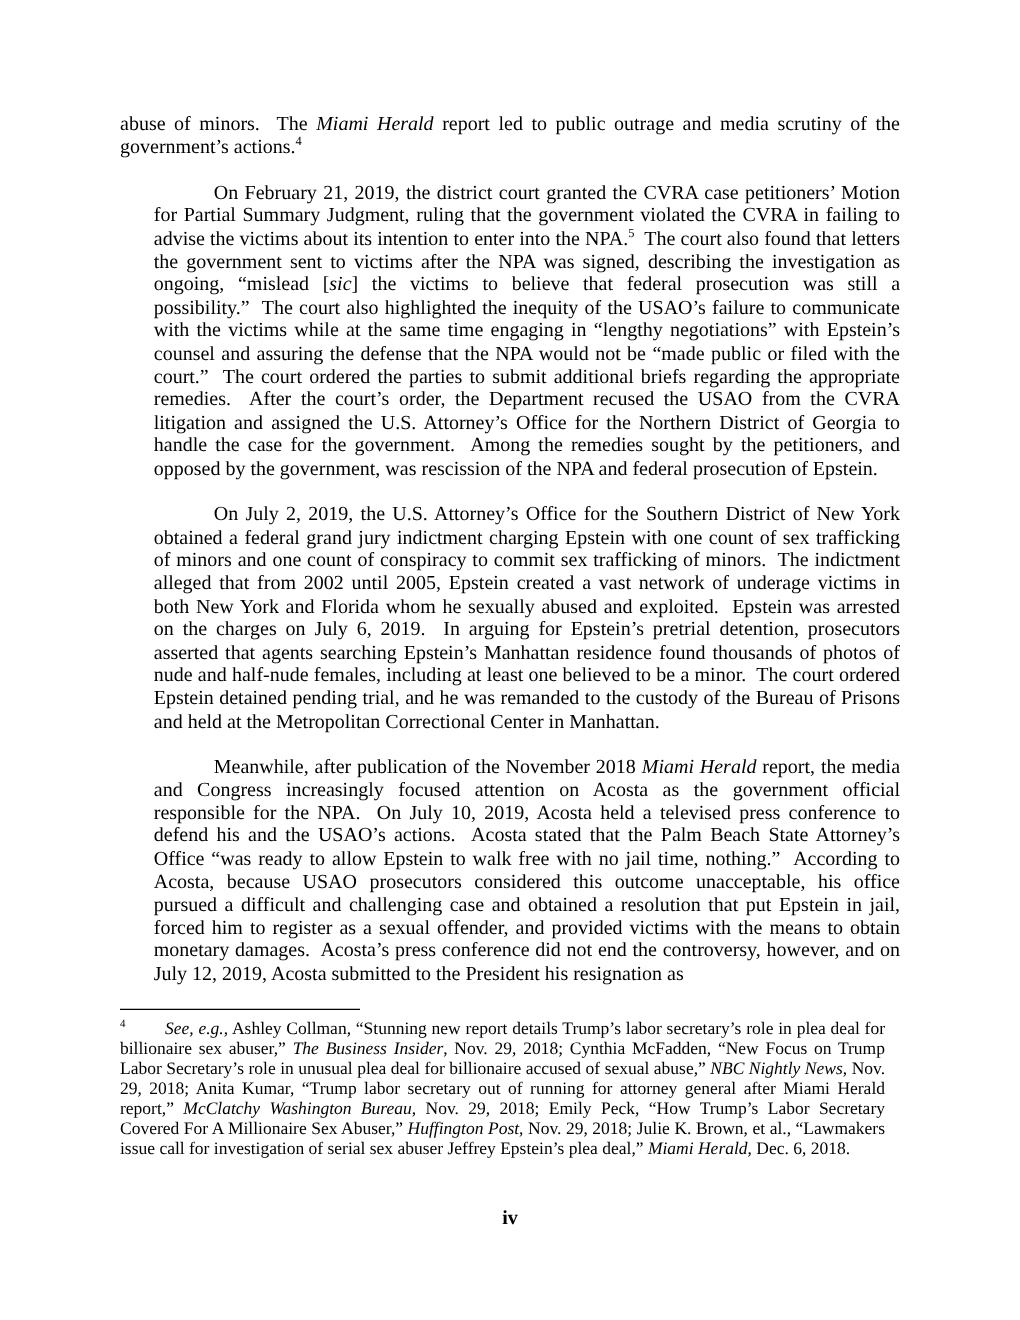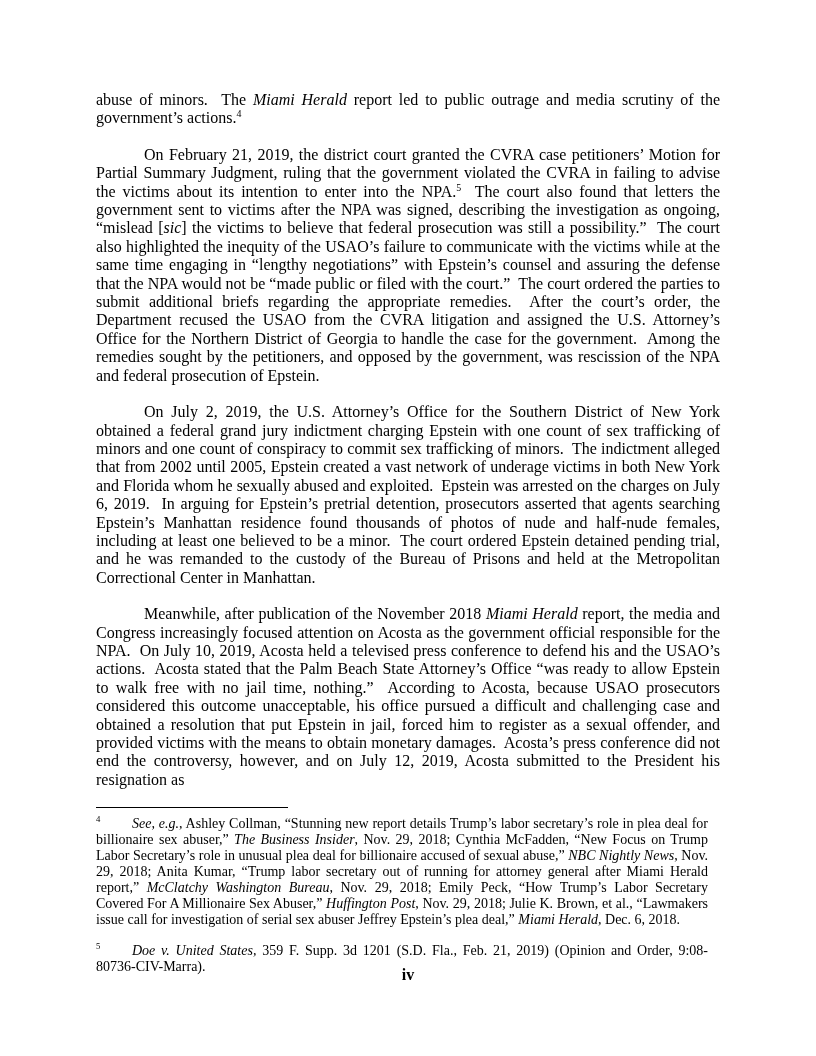--- a/index.html
+++ b/index.html
@@ -17,21 +17,21 @@
     left: 96px;
     top: 91px;
     width: 624px;
   }
   .para {
     margin: 0 0 18px 0;
     font-size: 16px;
     line-height: 18.4px;
     text-align: justify;
   }
-  .para.indent { text-indent: 48px; }
+  .para.indent { text-indent: 48px; margin-left: 27px; }
   sup {
     font-size: 0.62em;
     vertical-align: super;
     line-height: 0;
   }
   .fn-sep {
     width: 192px;
     height: 0;
     border-top: 1px solid #000000;
     margin: 12px 0 8px 0;
@@ -64,17 +64,16 @@
   <div class="content">
     <section>
         <p class="para"><span>abuse of minors.&nbsp; The </span><em>Miami Herald</em><span> report led to public outrage and media scrutiny of the government’s actions.</span><sup>4</sup></p>
         <p class="para indent"><span>On February 21, 2019, the district court granted the CVRA case petitioners’ Motion for Partial Summary Judgment, ruling that the government violated the CVRA in failing to advise the victims about its intention to enter into the NPA.</span><sup>5</sup><span>&nbsp; The court also found that letters the government sent to victims after the NPA was signed, describing the investigation as ongoing, “mislead [</span><em>sic</em><span>] the victims to believe that federal prosecution was still a possibility.”&nbsp; The court also highlighted the inequity of the USAO’s failure to communicate with the victims while at the same time engaging in “lengthy negotiations” with Epstein’s counsel and assuring the defense that the NPA would not be “made public or filed with the court.”&nbsp; The court ordered the parties to submit additional briefs regarding the appropriate remedies.&nbsp; After the court’s order, the Department recused the USAO from the CVRA litigation and assigned the U.S. Attorney’s Office for the Northern District of Georgia to handle the case for the government.&nbsp; Among the remedies sought by the petitioners, and opposed by the government, was rescission of the NPA and federal prosecution of Epstein.</span></p>
         <p class="para indent"><span>On July 2, 2019, the U.S. Attorney’s Office for the Southern District of New York obtained a federal grand jury indictment charging Epstein with one count of sex trafficking of minors and one count of conspiracy to commit sex trafficking of minors.&nbsp; The indictment alleged that from 2002 until 2005, Epstein created a vast network of underage victims in both New York and Florida whom he sexually abused and exploited.&nbsp; Epstein was arrested on the charges on July 6, 2019.&nbsp; In arguing for Epstein’s pretrial detention, prosecutors asserted that agents searching Epstein’s Manhattan residence found thousands of photos of nude and half-nude females, including at least one believed to be a minor.&nbsp; The court ordered Epstein detained pending trial, and he was remanded to the custody of the Bureau of Prisons and held at the Metropolitan Correctional Center in Manhattan.</span></p>
         <p class="para indent"><span>Meanwhile, after publication of the November 2018 </span><em>Miami Herald</em><span> report, the media and Congress increasingly focused attention on Acosta as the government official responsible for the NPA.&nbsp; On July 10, 2019, Acosta held a televised press conference to defend his and the USAO’s actions.&nbsp; Acosta stated that the Palm Beach State Attorney’s Office “was ready to allow Epstein to walk free with no jail time, nothing.”&nbsp; According to Acosta, because USAO prosecutors considered this outcome unacceptable, his office pursued a difficult and challenging case and obtained a resolution that put Epstein in jail, forced him to register as a sexual offender, and provided victims with the means to obtain monetary damages.&nbsp; Acosta’s press conference did not end the controversy, however, and on July 12, 2019, Acosta submitted to the President his resignation as</span></p>
       </section>
     <div class="fn-sep"></div>
     <section>
         <p class="footnote"><span class="fn-marker"><sup>4</sup></span><em>See, e.g.</em><span>, Ashley Collman, “Stunning new report details Trump’s labor secretary’s role in plea deal for billionaire sex abuser,” </span><em>The Business Insider</em><span>, Nov. 29, 2018; Cynthia McFadden, “New Focus on Trump Labor Secretary’s role in unusual plea deal for billionaire accused of sexual abuse,” </span><em>NBC Nightly News</em><span>, Nov. 29, 2018; Anita Kumar, “Trump labor secretary out of running for attorney general after Miami Herald report,” </span><em>McClatchy Washington Bureau</em><span>, Nov. 29, 2018; Emily Peck, “How Trump’s Labor Secretary Covered For A Millionaire Sex Abuser,” </span><em>Huffington Post</em><span>, Nov. 29, 2018; Julie K. Brown, et al., “Lawmakers issue call for investigation of serial sex abuser Jeffrey Epstein’s plea deal,” </span><em>Miami Herald</em><span>, Dec. 6, 2018.</span></p>
-        <p class="footnote"><span class="fn-marker"><sup>5</sup></span><em>Doe v. United States,</em><span> 359 F. Supp. 3d 1201 (S.D. Fla., Feb. 21, 2019) (Opinion and Order, 9:08-80736-CIV-Marra).</span></p>
       </section>
   </div>
   <div class="page-number">iv</div>
 </div>
 
 </body></html>

